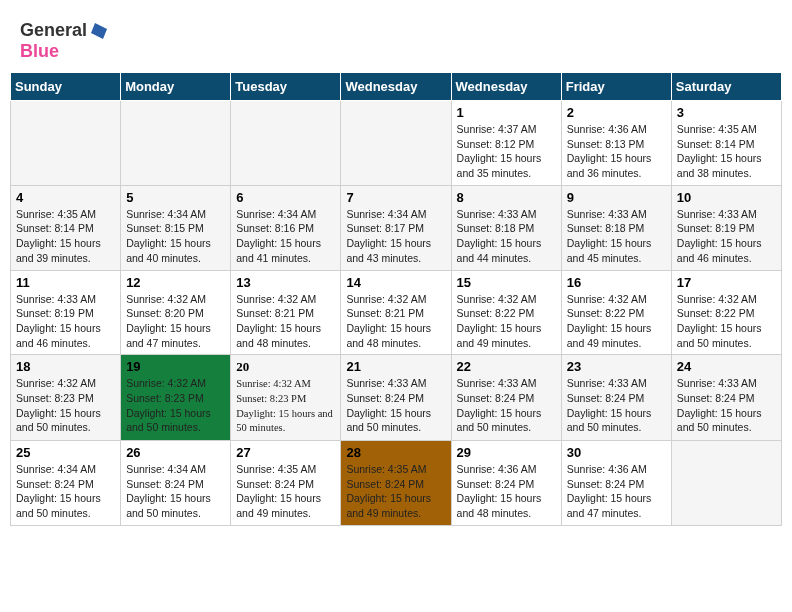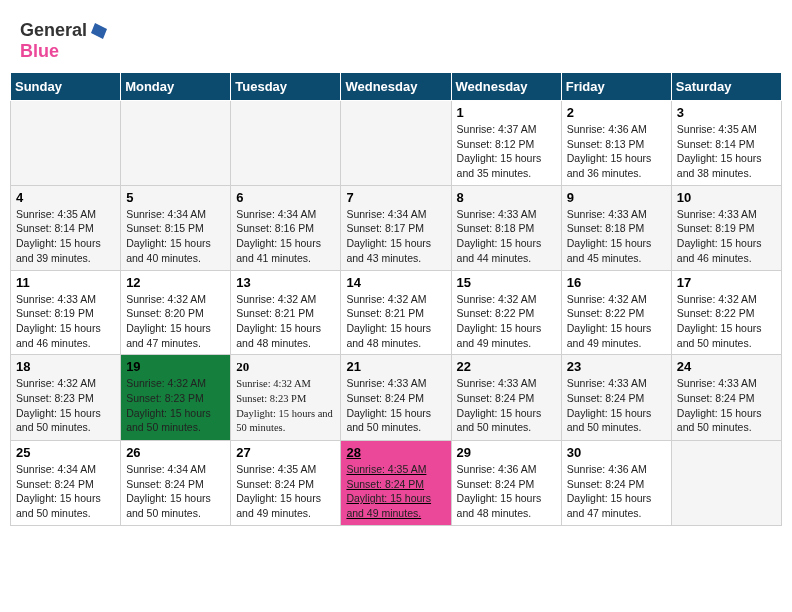--- a/index.html
+++ b/index.html
@@ -233,21 +233,21 @@
           <div class="day-info">Sunrise: 4:34 AM<br>Sunset: 8:24 PM<br>Daylight: 15 hours and 50 minutes.</div>
         </td>
         <td style="background: rgb(255, 255, 255);">
           <span class="day-number">26</span>
           <div class="day-info">Sunrise: 4:34 AM<br>Sunset: 8:24 PM<br>Daylight: 15 hours and 50 minutes.</div>
         </td>
         <td style="background: rgb(255, 255, 255);">
           <span class="day-number">27</span>
           <div class="day-info">Sunrise: 4:35 AM<br>Sunset: 8:24 PM<br>Daylight: 15 hours and 49 minutes.</div>
         </td>
-        <td style="background: #ec4899; text-decoration: underline;">
+        <td style="background: #a16207;">
           <span class="day-number">28</span>
           <div class="day-info">Sunrise: 4:35 AM<br>Sunset: 8:24 PM<br>Daylight: 15 hours and 49 minutes.</div>
         </td>
         <td style="background: rgb(255, 255, 255);">
           <span class="day-number">29</span>
           <div class="day-info">Sunrise: 4:36 AM<br>Sunset: 8:24 PM<br>Daylight: 15 hours and 48 minutes.</div>
         </td>
         <td style="background: rgb(255, 255, 255);">
           <span class="day-number">30</span>
           <div class="day-info">Sunrise: 4:36 AM<br>Sunset: 8:24 PM<br>Daylight: 15 hours and 47 minutes.</div>

